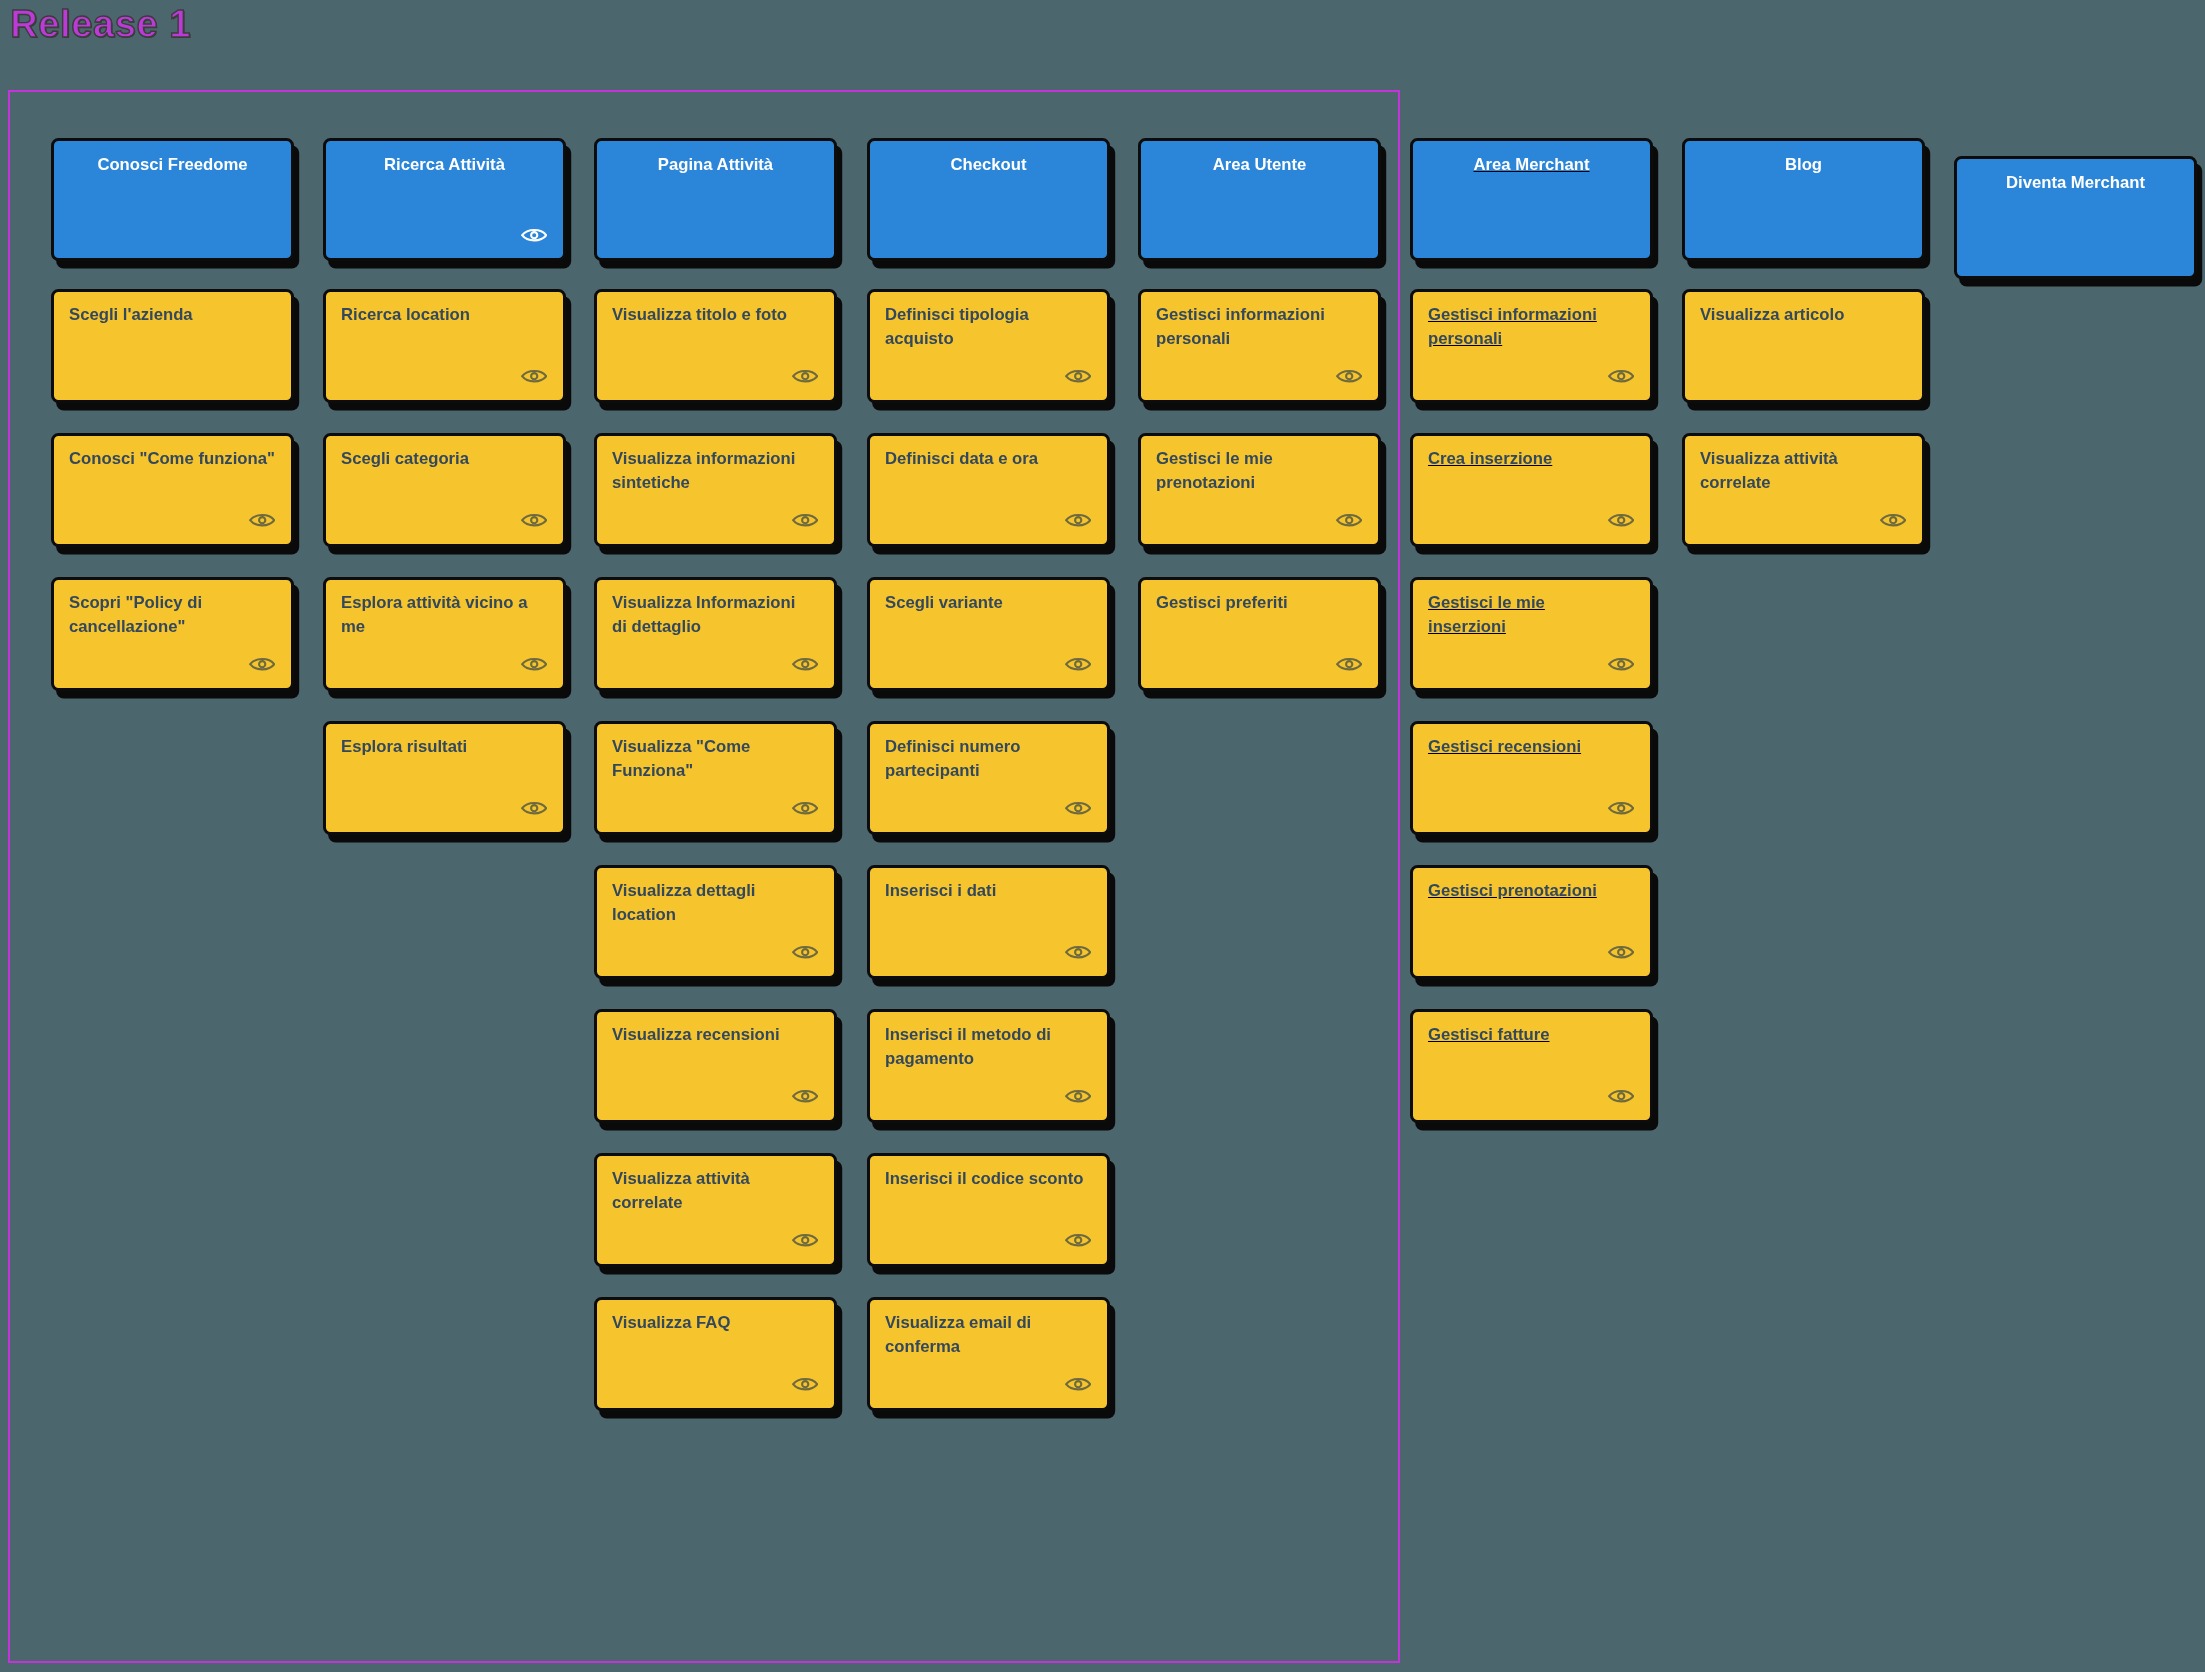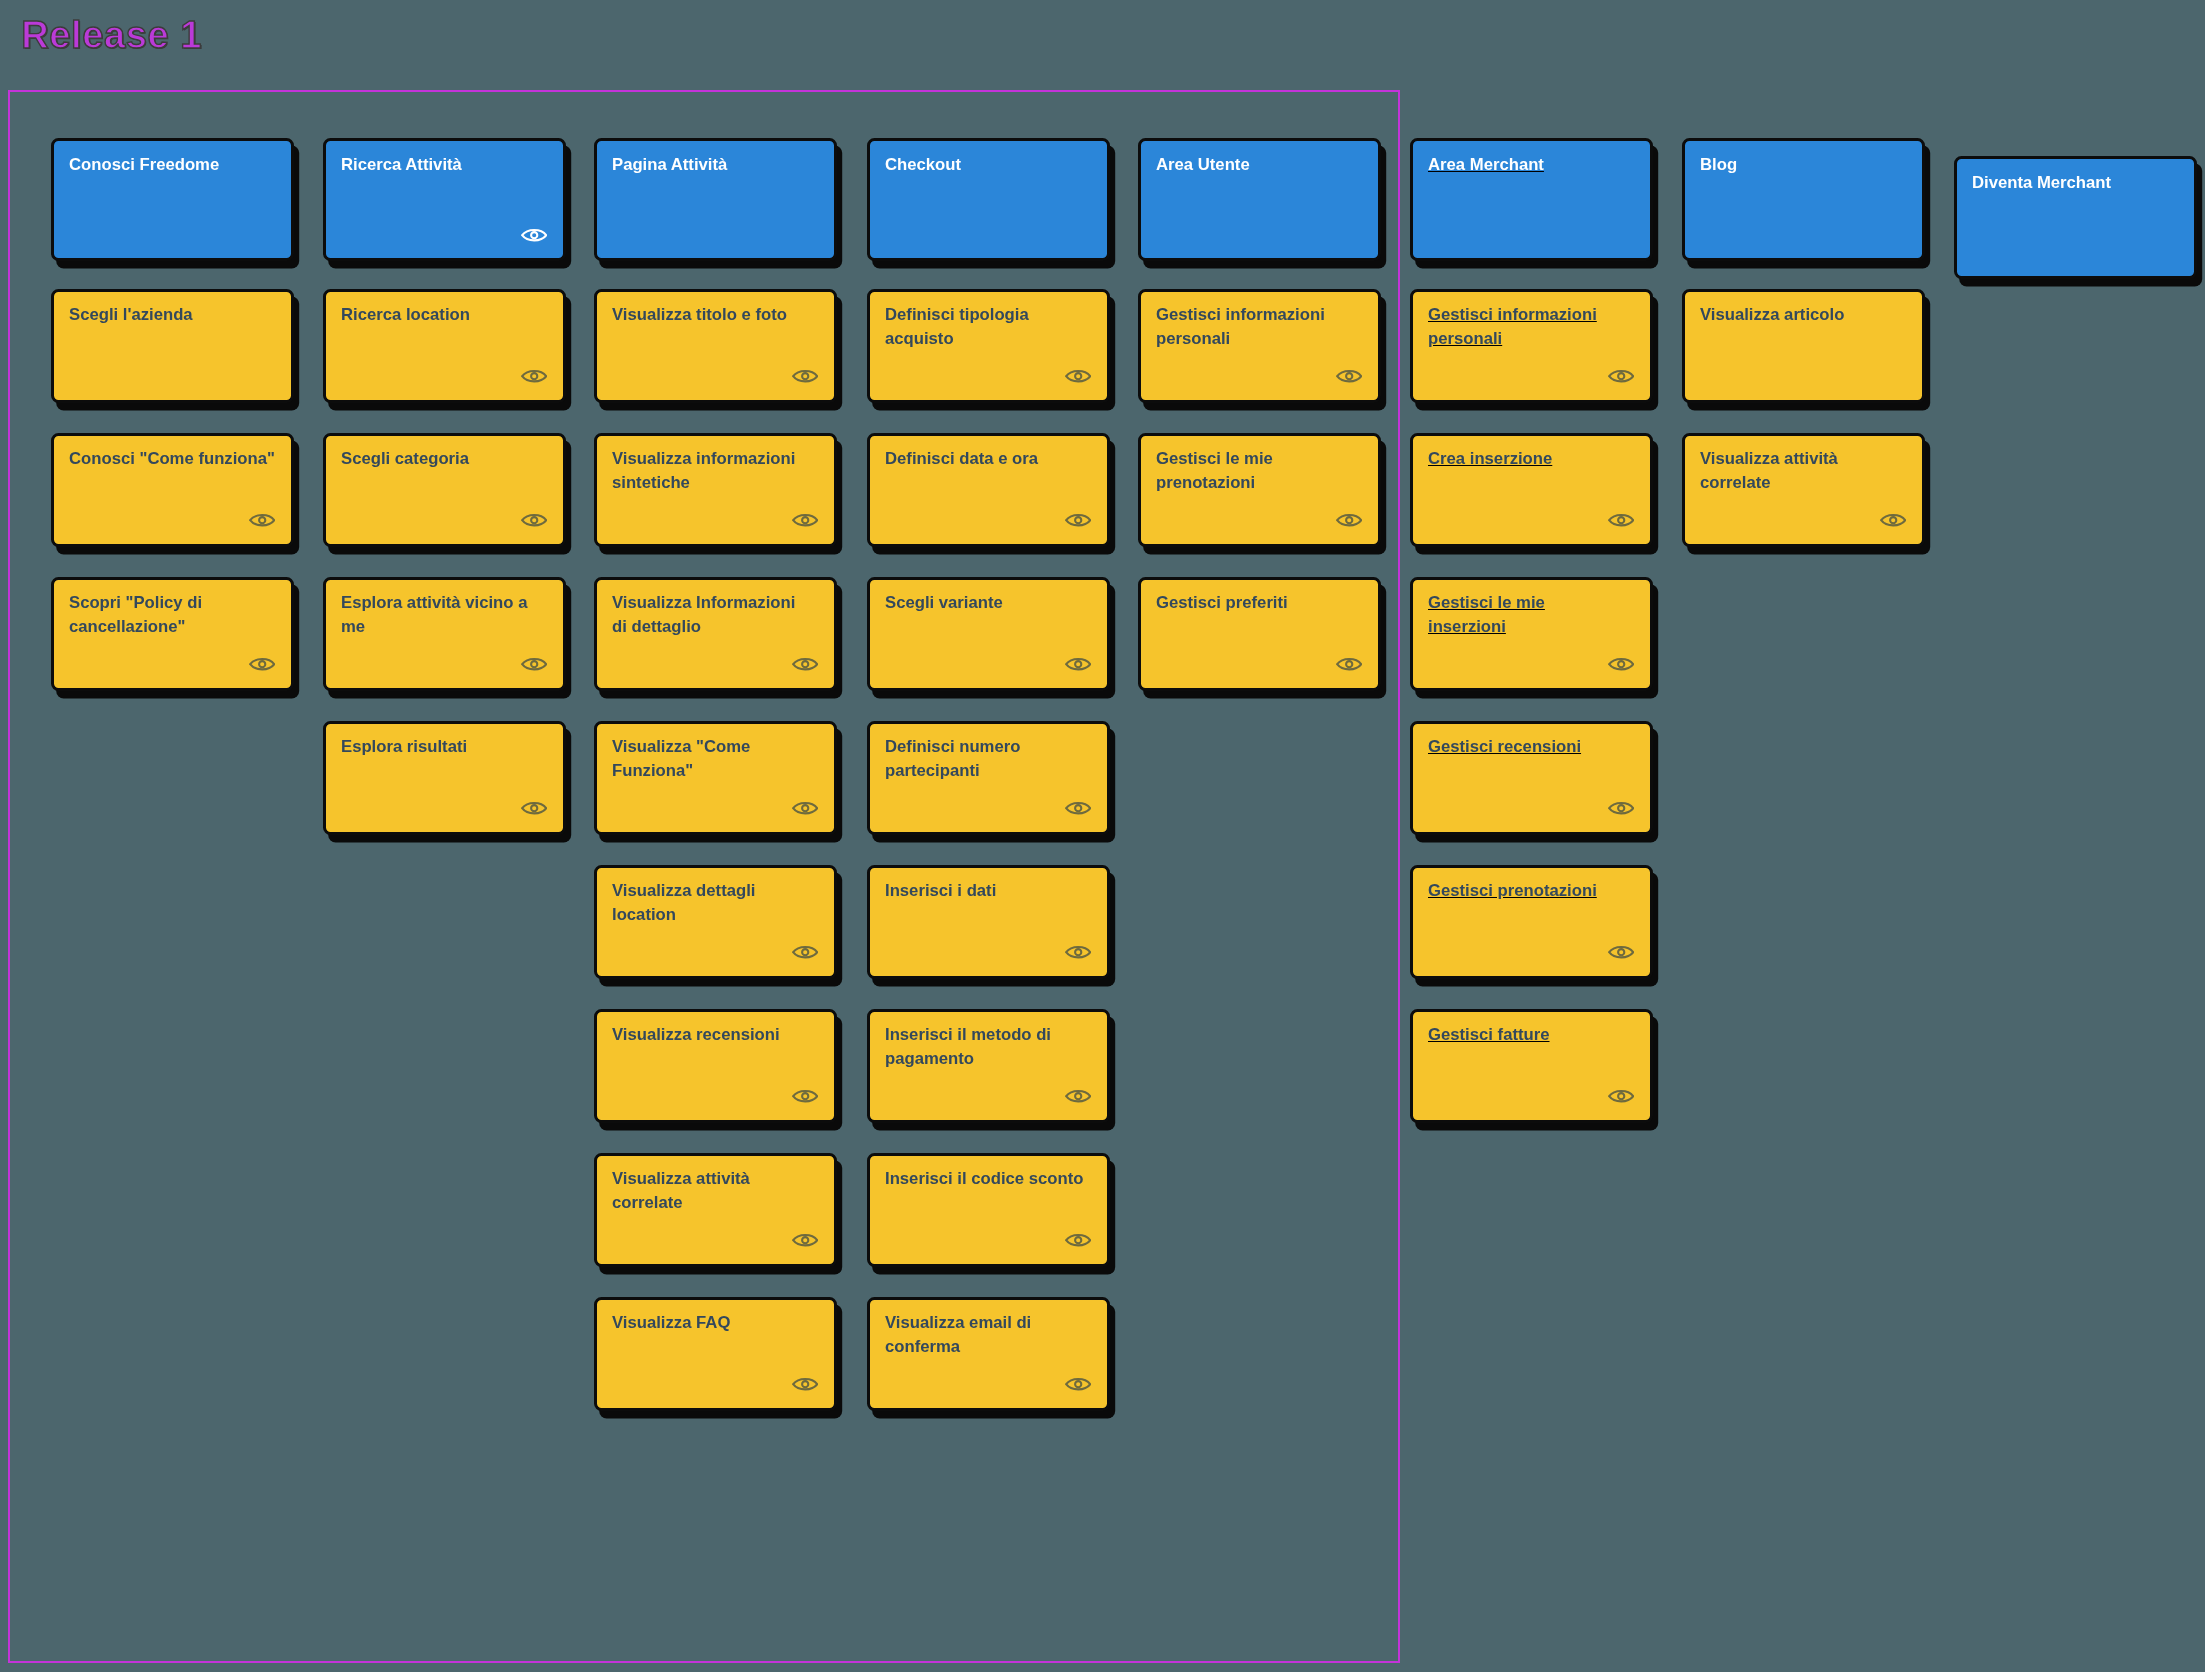--- a/index.html
+++ b/index.html
@@ -1,35 +1,35 @@
 <!DOCTYPE html>
 <html style="--bg: #4c666d; --frame: #c433d9; --title-color: #bb3ad8; --header-bg: #2b86d9; --card-bg: #f6c42c; --card-text: #33485c; --eye-dark: #6e6a3e;font-size:9.2px"><head>
 <meta charset="utf-8">
 <style>
   html,body{margin:0;padding:0;background:var(--bg,#4c666d);}
   #stage{position:relative;width:2205px;height:1672px;background:var(--bg,#4c666d);
          font-family:"Liberation Sans","DejaVu Sans",sans-serif;overflow:hidden;}
 
-  .release-title{position:absolute;left:10.3px;top:3.4px;margin:11px;
+  .release-title{position:absolute;left:10.3px;top:3.4px;margin:0;
     font-size:38px;font-weight:800;letter-spacing:0.6px;
     color:var(--title-color,#bb3ad8);
     -webkit-text-stroke:1.4px #3c3c3c;
     text-shadow:1.1px 1.1px 0 #3a3a3a;}
 
   .release-frame{position:absolute;left:8px;top:90px;width:1392px;height:1573px;
     border:2.3px solid var(--frame,#c433d9);box-sizing:border-box;}
 
   .column{position:absolute;top:138px;width:243px;}
 
   .card{position:relative;box-sizing:border-box;width:243px;
     border:3.4px solid #0c0c0c;border-radius:7.5px;
     box-shadow:5.2px 7.5px 0.6px #0a0a0a;
     padding:11.5px 15px;font-size:16.7px;line-height:1.45;font-weight:600;}
 
-  .epic{height:123px;background:var(--header-bg,#2b86d9);color:#ffffff;}
+  .epic{height:123px;background:var(--header-bg,#2b86d9);color:#ffffff;text-align:center;}
   .story{height:114px;background:var(--card-bg,#f6c42c);color:var(--card-text,#33485c);}
 
   .cards{display:flex;flex-direction:column;gap:30px;margin-top:27.6px;}
 
   .label{white-space:pre-line;}
 
   .eye{position:absolute;right:16px;bottom:13.8px;width:26.4px;height:18.4px;}
   .story .eye{color:var(--eye-dark,#6e6a3e);}
   .epic  .eye{color:#ffffff;}
 </style>

